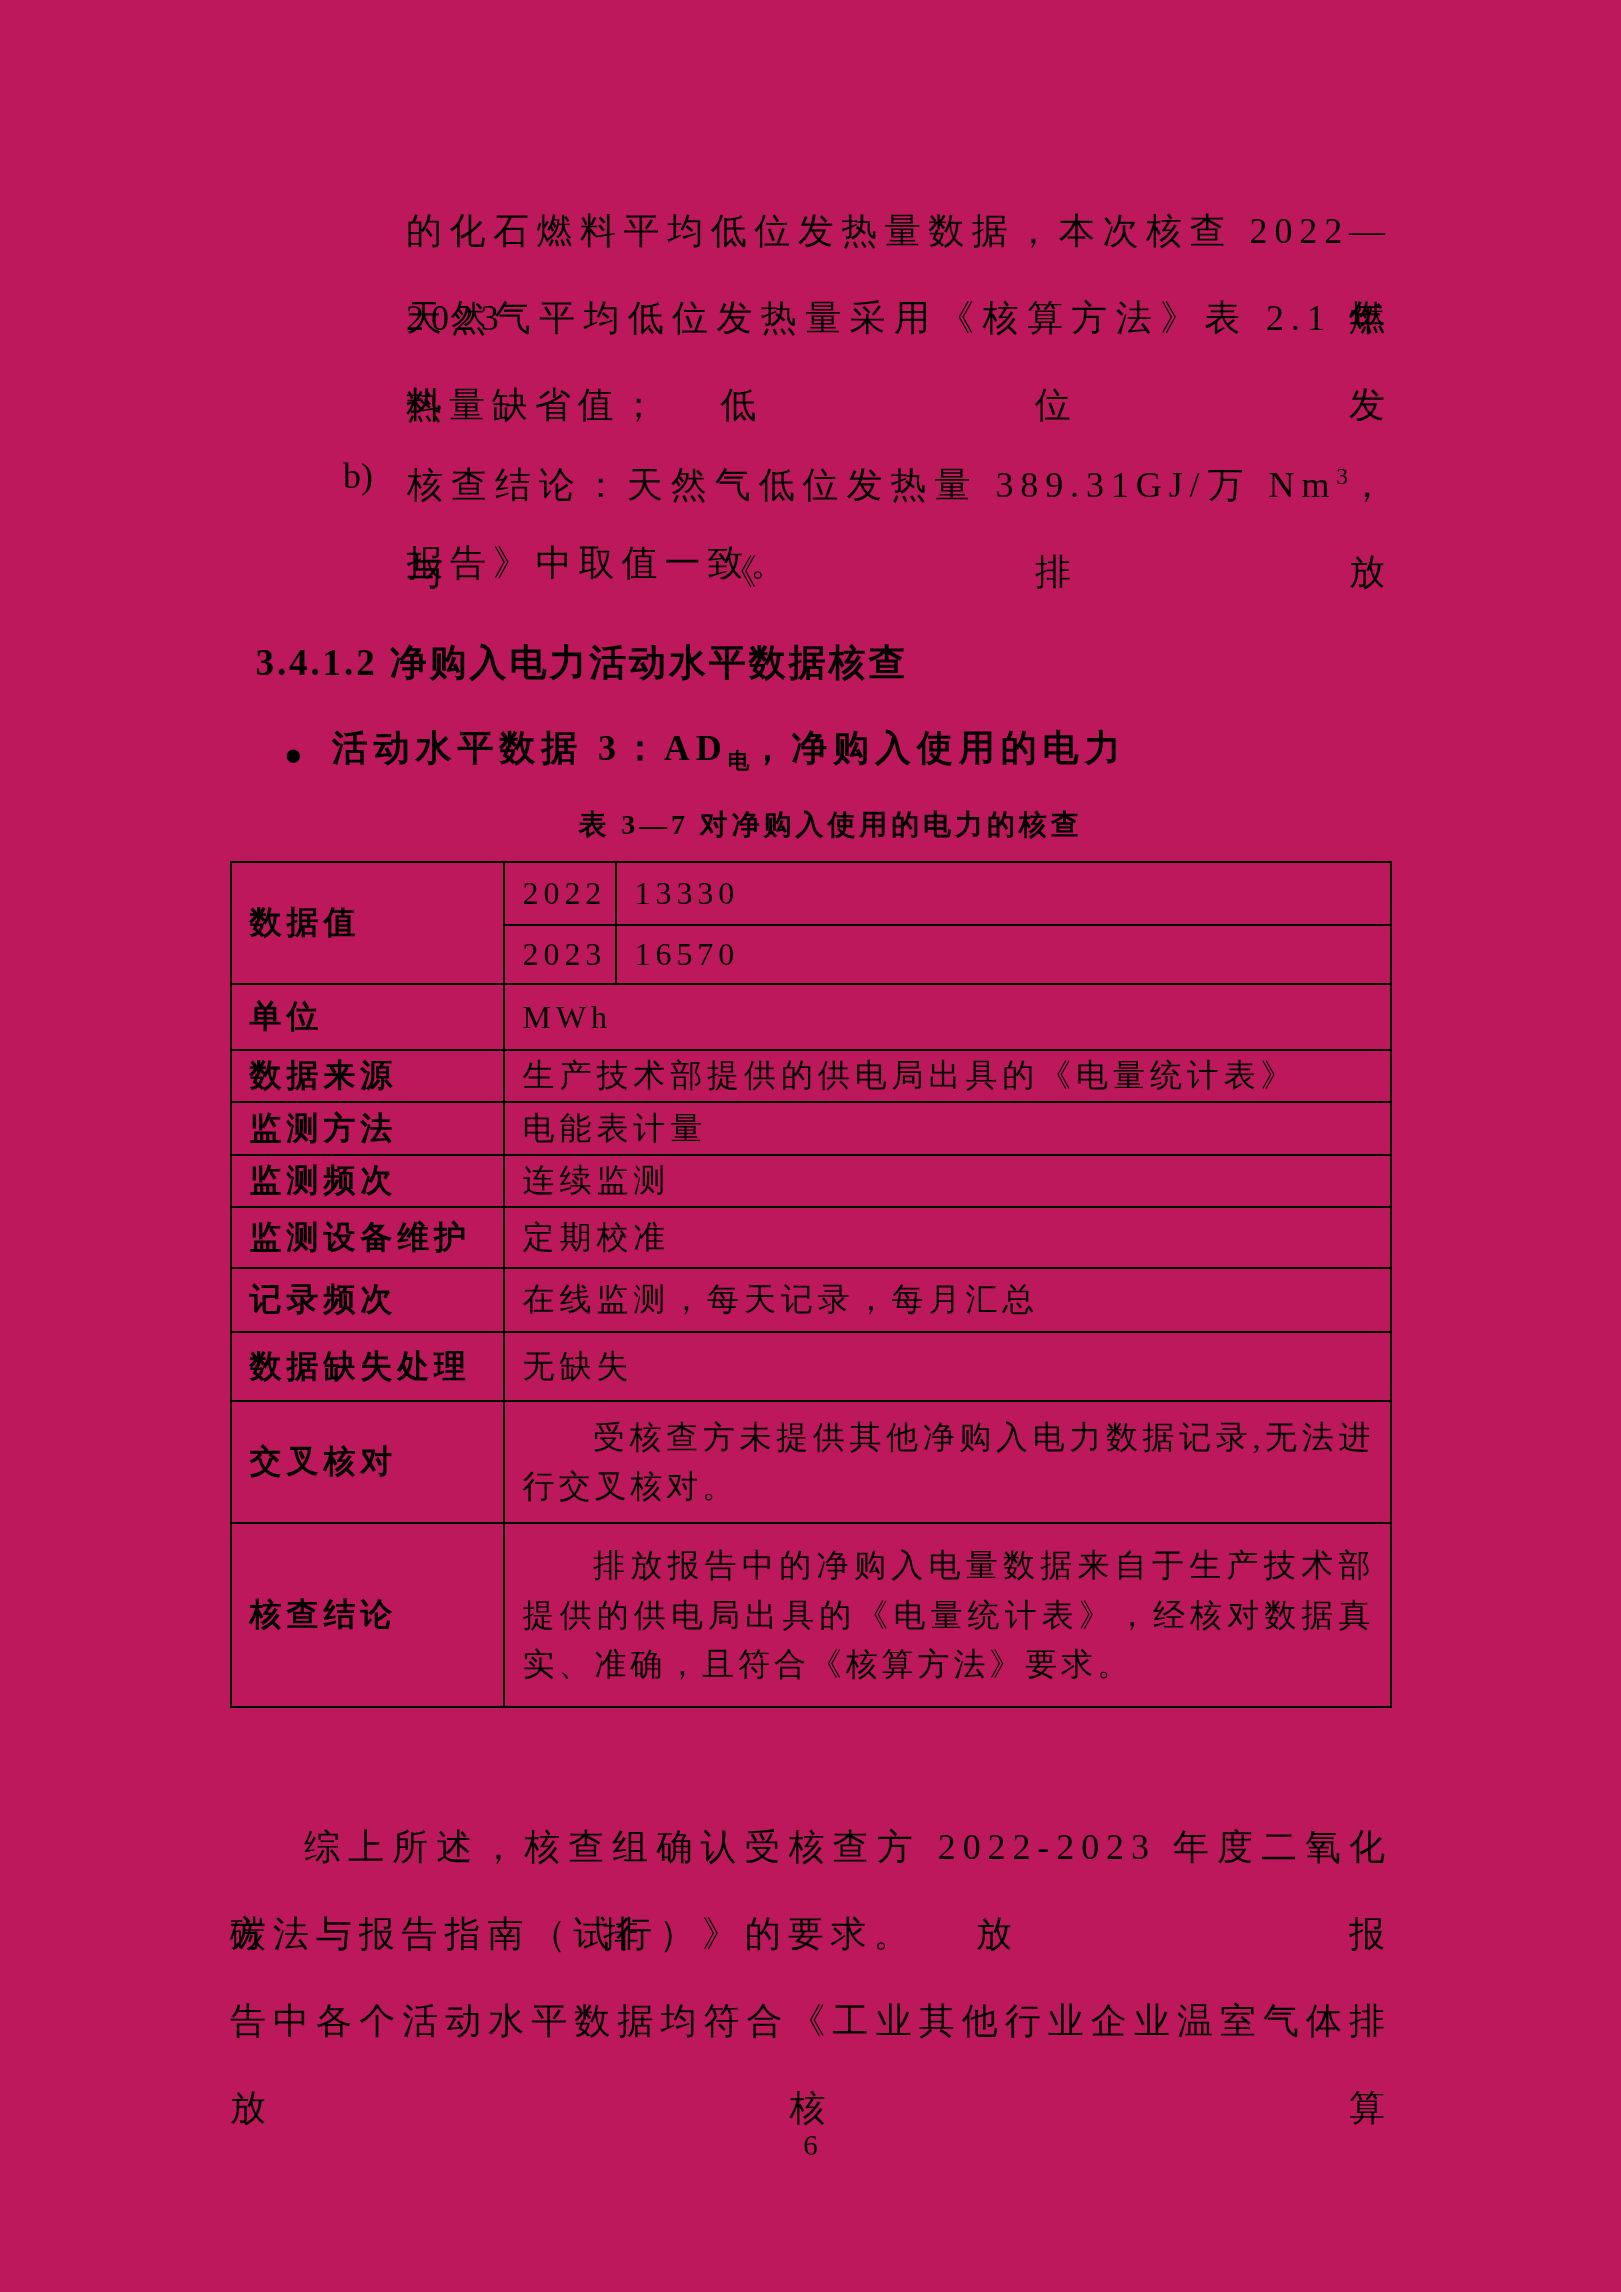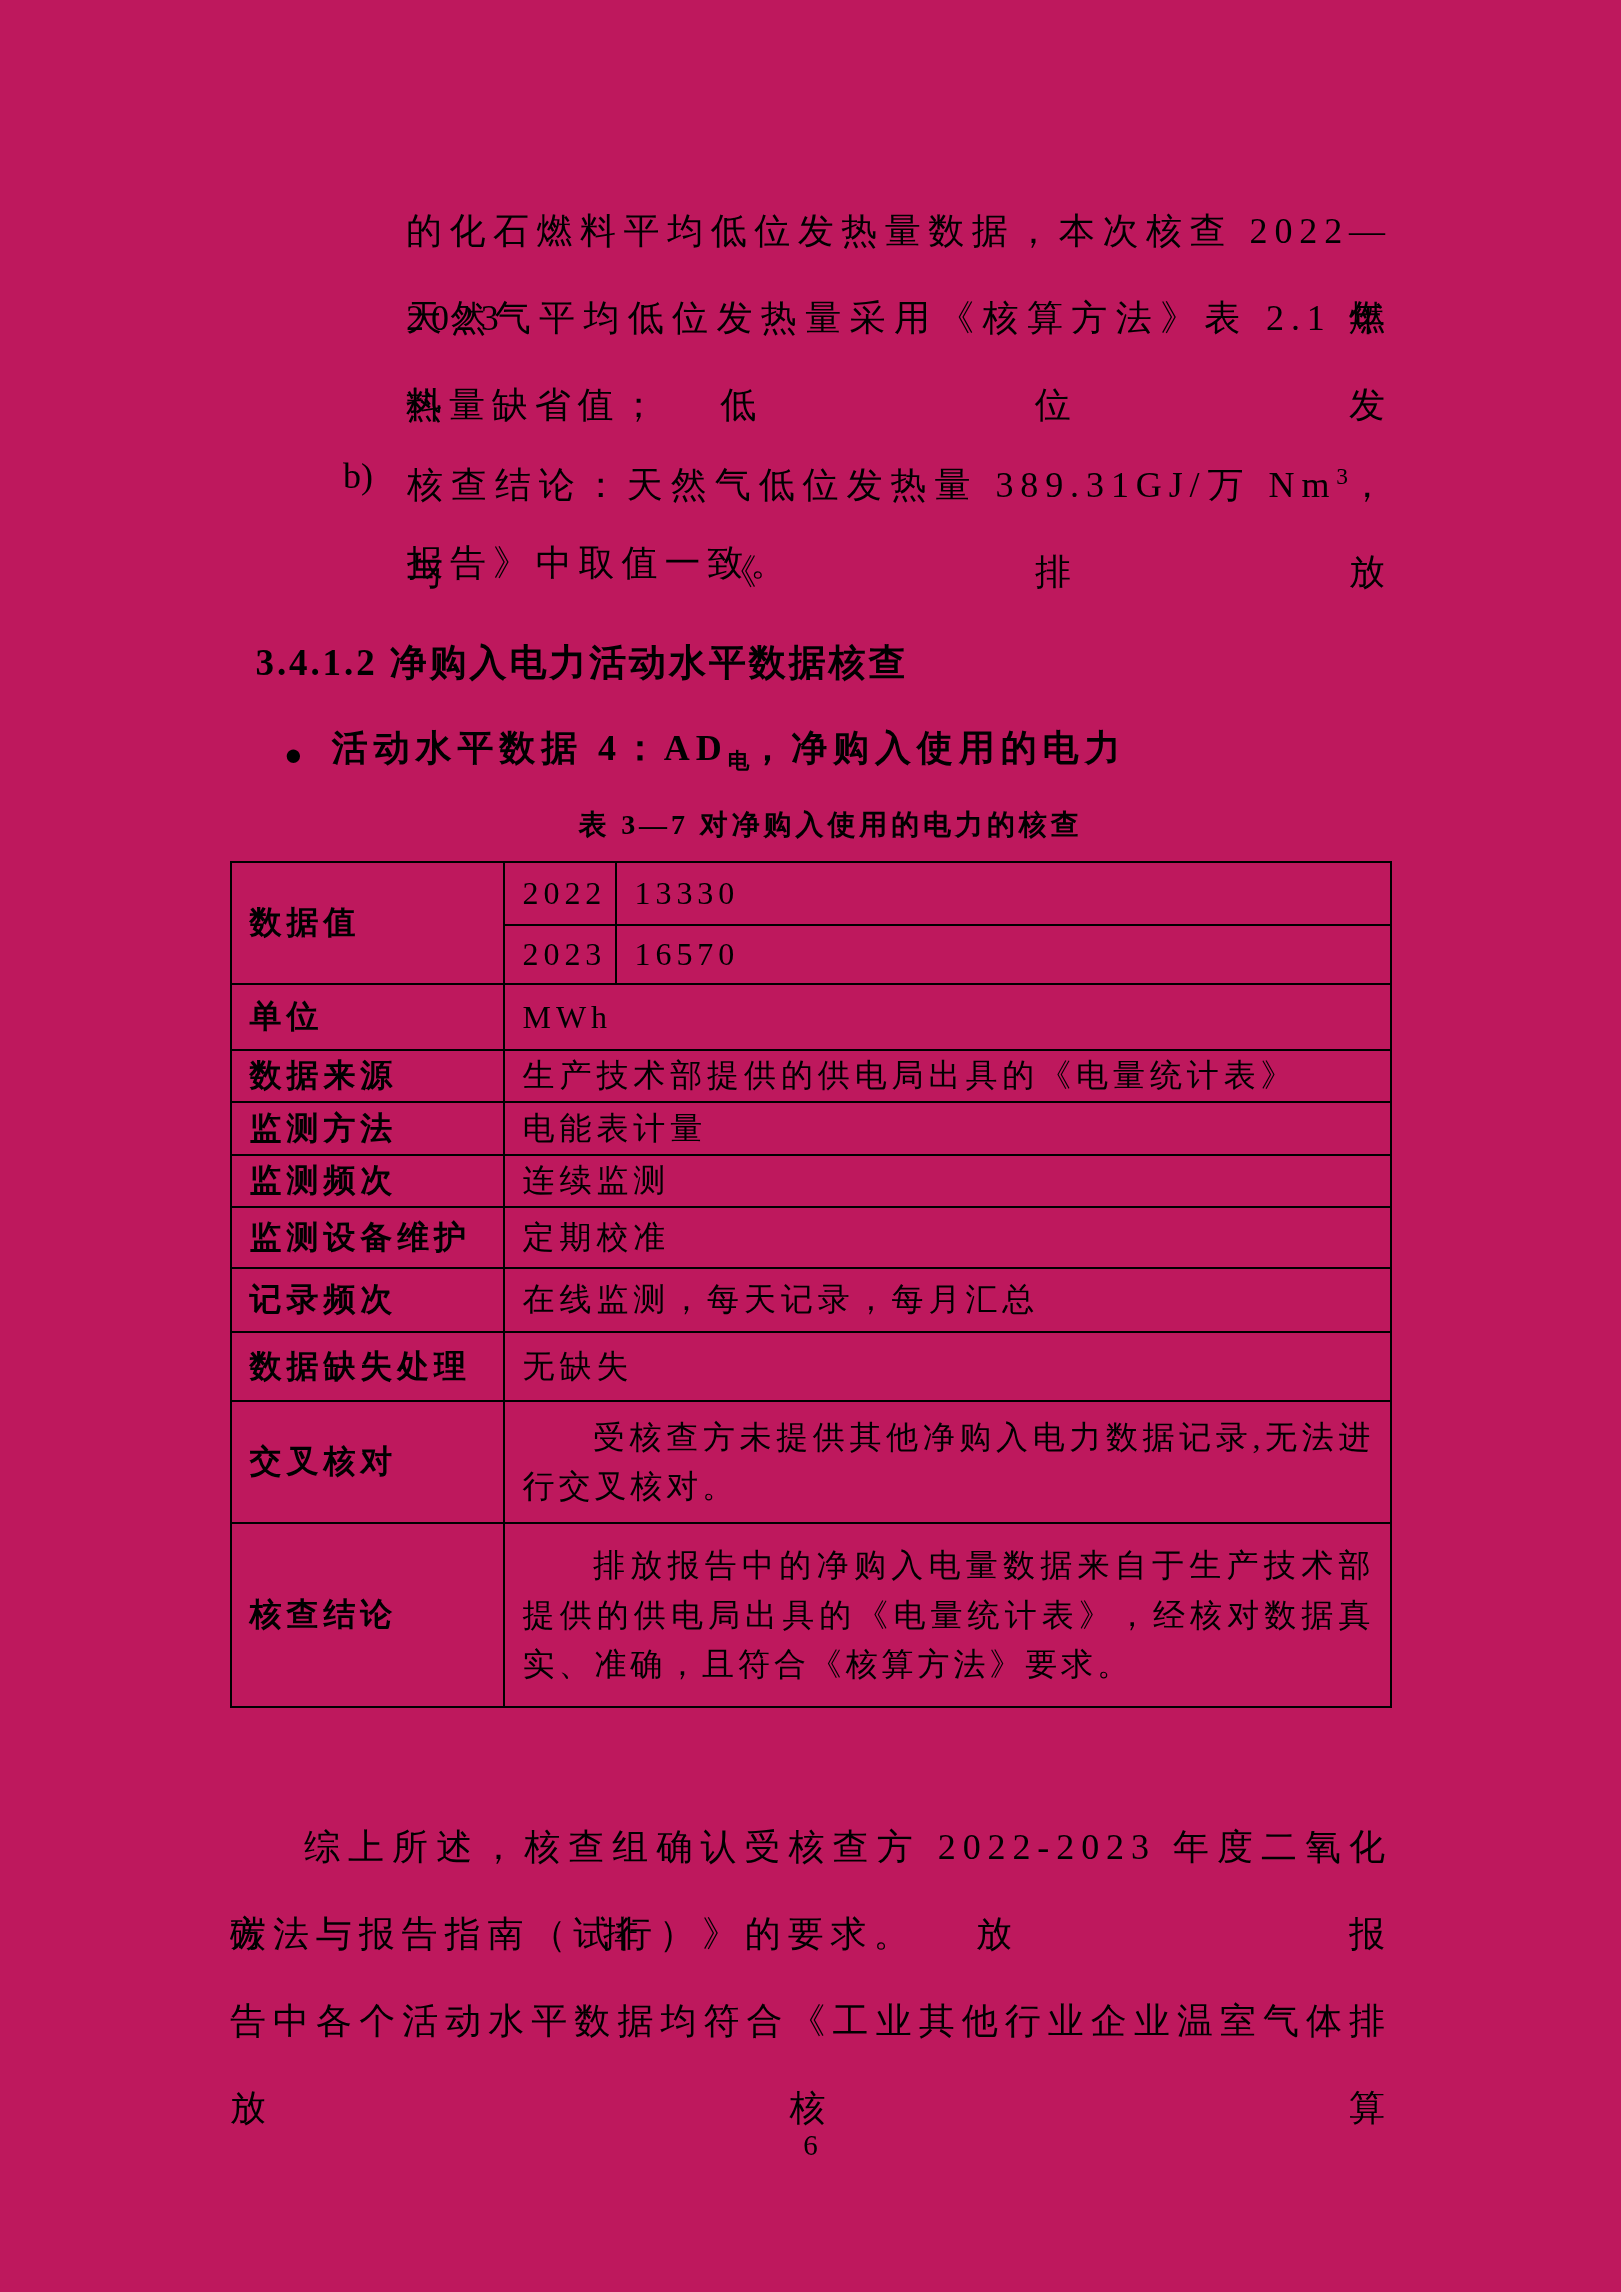--- a/index.html
+++ b/index.html
@@ -143,21 +143,21 @@
       <div class="li-body">
         <div class="pline just"><span>核查结论：天然气低位发热量 389.31GJ/万 Nm</span><sup>3</sup><span>，与《排放</span></div>
         <div class="pline">报告》中取值一致。</div>
       </div>
     </div>
 
     <div class="heading">3.4.1.2 净购入电力活动水平数据核查</div>
 
     <div class="bullet-line">
       <span class="bullet">●</span>
-      <span><span>活动水平数据 4：AD</span><sub class="small">电</sub><span>，净购入使用的电力</span></span>
+      <span><span>活动水平数据 3：AD</span><sub class="small">电</sub><span>，净购入使用的电力</span></span>
     </div>
 
     <div class="table-caption">表 3—7 对净购入使用的电力的核查</div>
 
     <table class="vtable">
       <colgroup>
         <col style="width:273px">
         <col style="width:112px">
         <col>
       </colgroup>

